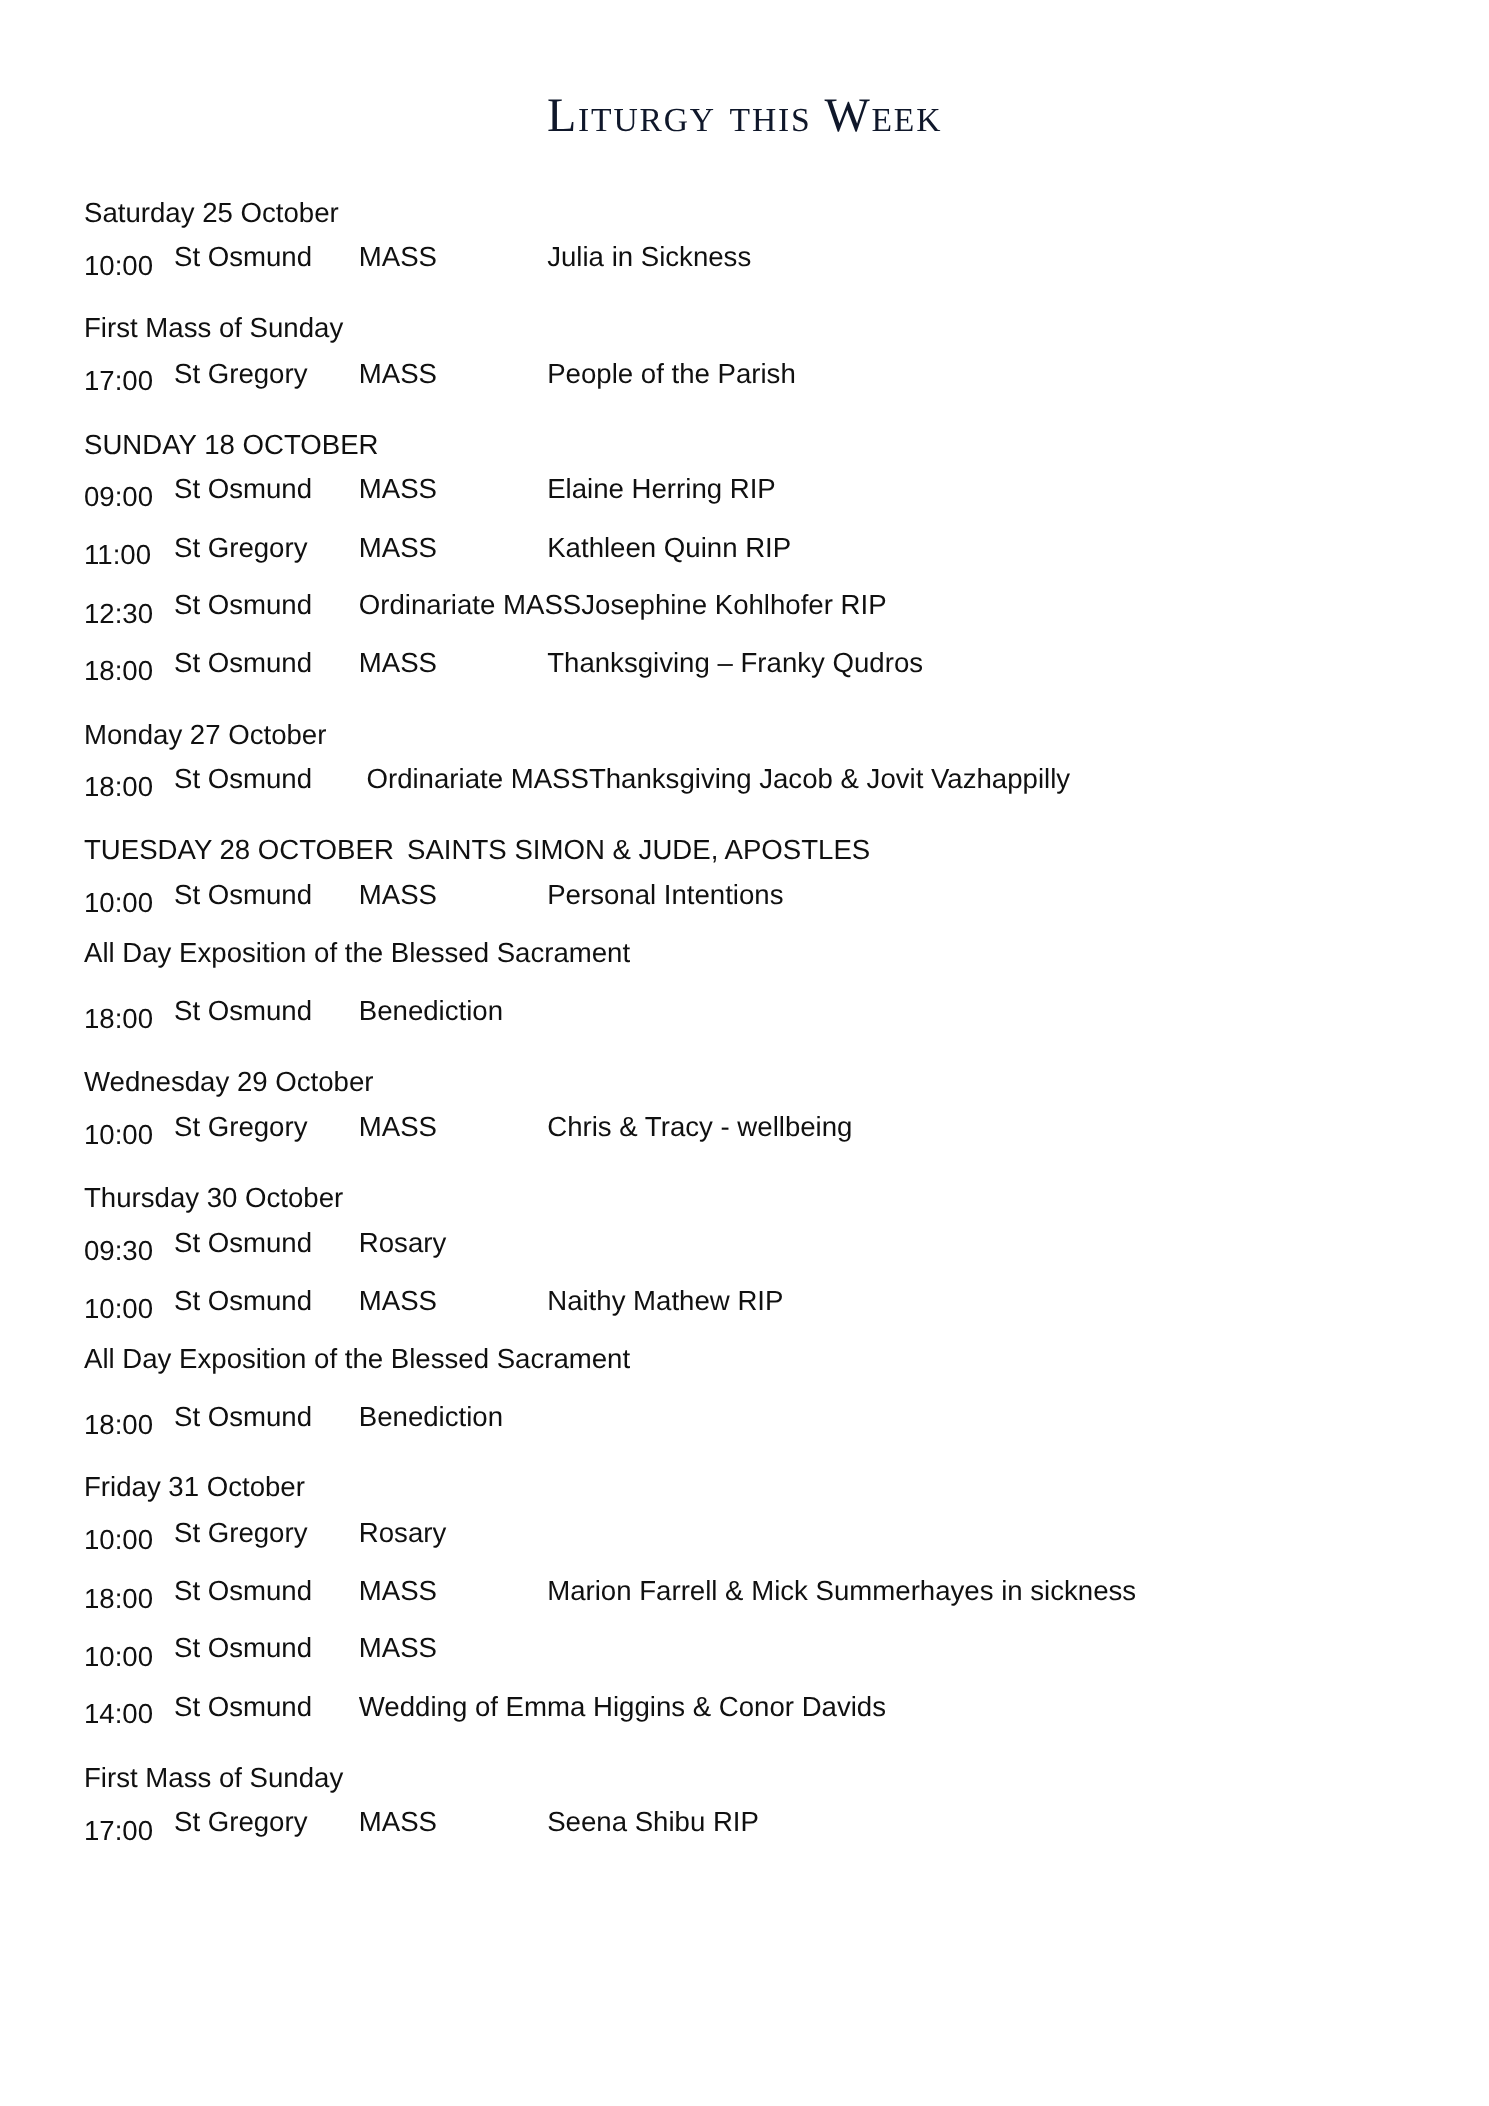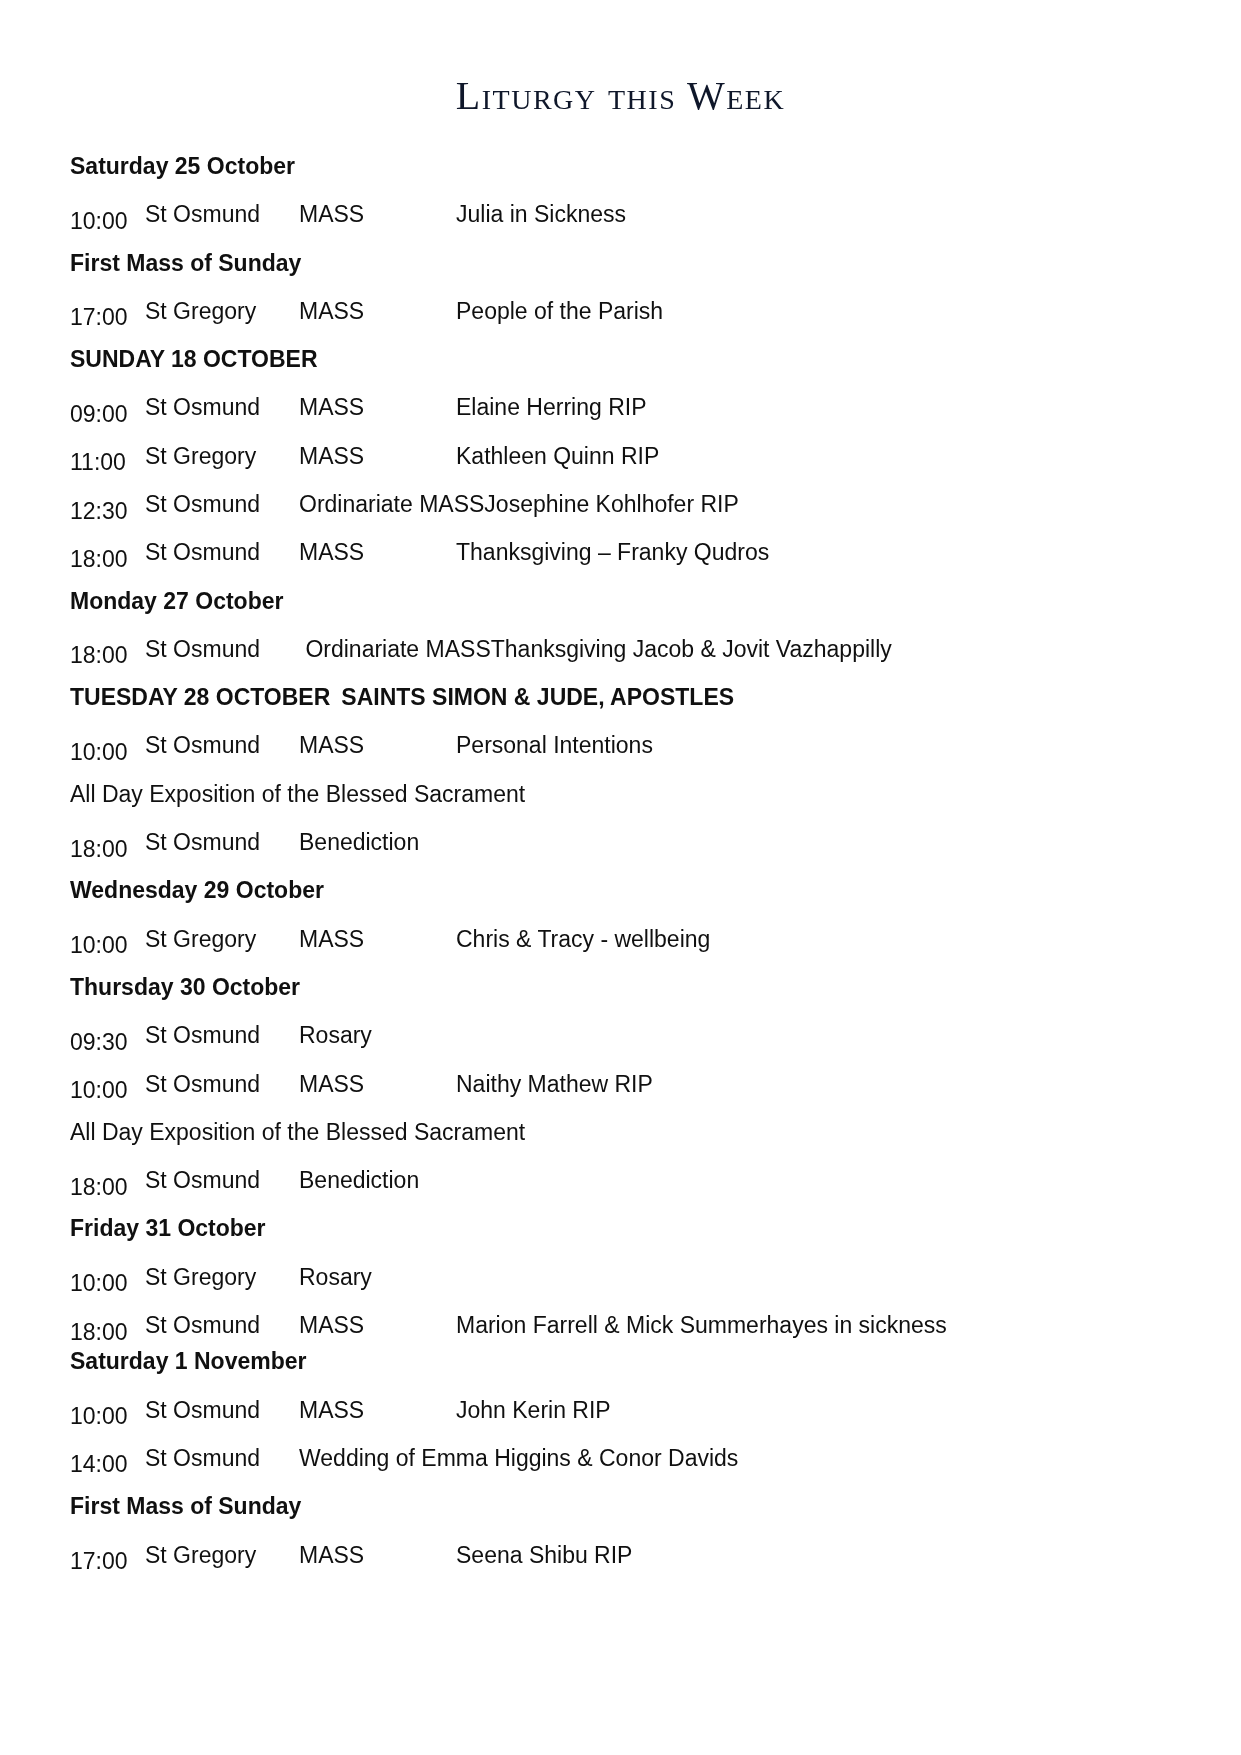--- a/index.html
+++ b/index.html
@@ -39,21 +39,22 @@
     display: flex;
     align-items: center;
     font-size: 23px;
     line-height: 1.15;
     white-space: pre;
   }
   .line.tight {
     margin-top: -12px;
   }
   .line.header {
-    font-weight: bold;
+    font-weight: normal;
+    align-items: flex-end;
   }
   .cell-time {
     width: 75px;
     flex: none;
     margin-top: 13px;
   }
   .cell-venue {
     width: 154px;
     flex: none;
   }
@@ -93,18 +94,17 @@
     <div class="line header"><span>Wednesday 29 October</span></div>
     <div class="line"><span class="cell-time">10:00</span><span class="cell-venue">St Gregory</span><span class="cell-service">MASS</span><span class="cell-intention">Chris &amp; Tracy - wellbeing</span></div>
     <div class="line header"><span>Thursday 30 October</span></div>
     <div class="line"><span class="cell-time">09:30</span><span class="cell-venue">St Osmund</span><span class="cell-service">Rosary</span><span class="cell-intention"></span></div>
     <div class="line"><span class="cell-time">10:00</span><span class="cell-venue">St Osmund</span><span class="cell-service">MASS</span><span class="cell-intention">Naithy Mathew RIP</span></div>
     <div class="line"><span>All Day Exposition of the Blessed Sacrament</span></div>
     <div class="line"><span class="cell-time">18:00</span><span class="cell-venue">St Osmund</span><span class="cell-service">Benediction</span><span class="cell-intention"></span></div>
     <div class="line header"><span>Friday 31 October</span></div>
     <div class="line"><span class="cell-time">10:00</span><span class="cell-venue">St Gregory</span><span class="cell-service">Rosary</span><span class="cell-intention"></span></div>
     <div class="line"><span class="cell-time">18:00</span><span class="cell-venue">St Osmund</span><span class="cell-service">MASS</span><span class="cell-intention">Marion Farrell &amp; Mick Summerhayes in sickness</span></div>
-    <div class="line tight header"><span>Saturday 1 November</span></div>
-    <div class="line"><span class="cell-time">10:00</span><span class="cell-venue">St Osmund</span><span class="cell-service">MASS</span><span class="cell-intention">John Kerin RIP</span></div>
+    <div class="line"><span class="cell-time">10:00</span><span class="cell-venue">St Osmund</span><span class="cell-service">MASS</span></div>
     <div class="line"><span class="cell-time">14:00</span><span class="cell-venue">St Osmund</span><span class="cell-service">Wedding of Emma Higgins &amp; Conor Davids</span><span class="cell-intention"></span></div>
     <div class="line header"><span>First Mass of Sunday</span></div>
     <div class="line"><span class="cell-time">17:00</span><span class="cell-venue">St Gregory</span><span class="cell-service">MASS</span><span class="cell-intention">Seena Shibu RIP</span></div>
   </div>
 
 </body></html>

